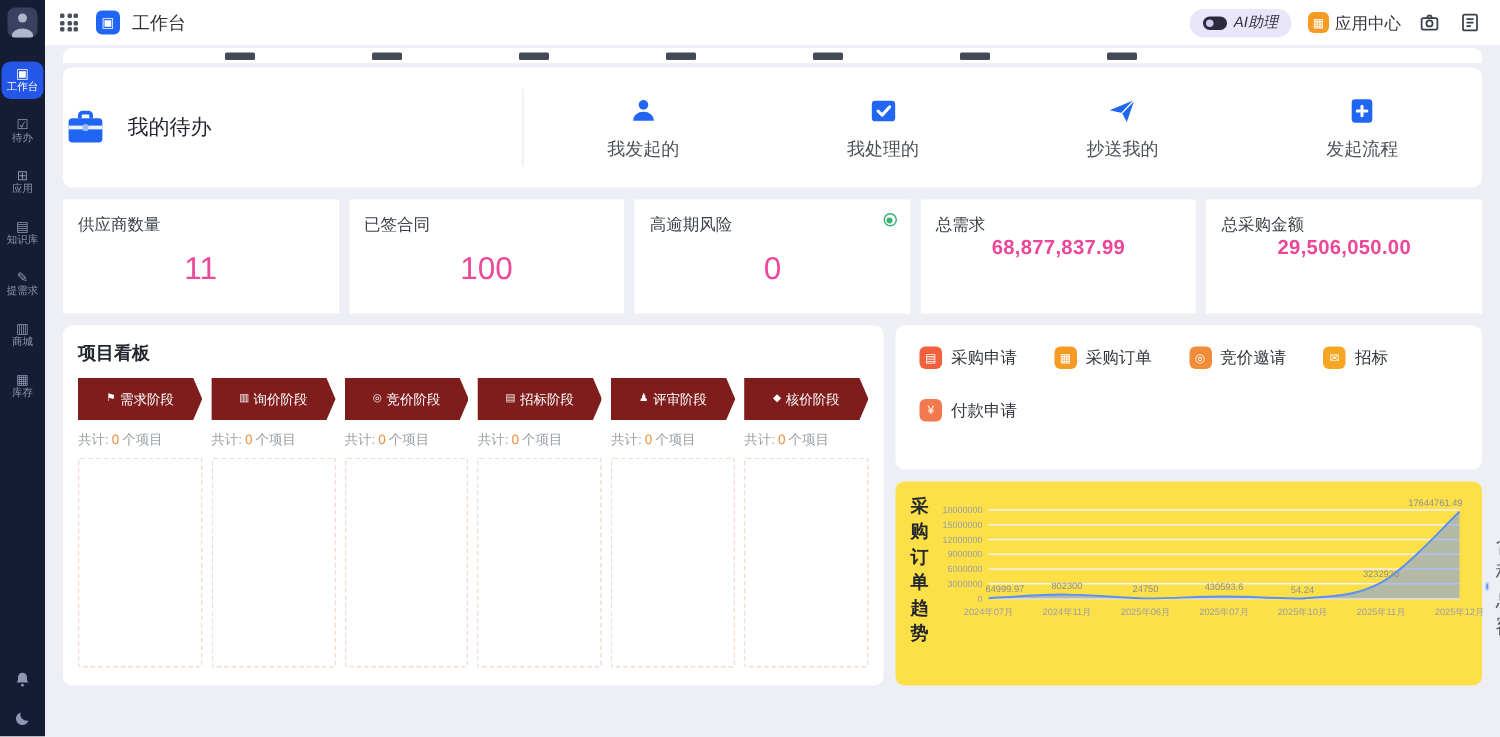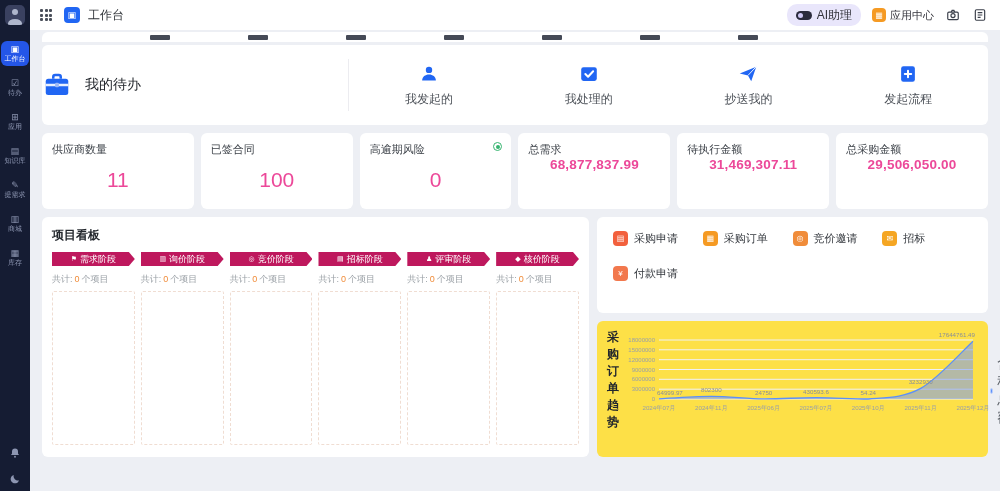--- a/index.html
+++ b/index.html
@@ -28,56 +28,56 @@
   .topbar{height:30px;background:#fff;display:flex;align-items:center;padding:0 12px 0 10px;gap:8px;flex-shrink:0}
   .grid-icon{display:grid;grid-template-columns:repeat(3,3px);gap:1.5px;cursor:pointer}
   .grid-icon i{width:3px;height:3px;background:#4a4f5a;border-radius:1px}
   .app-badge{width:16px;height:16px;border-radius:4px;background:#2166f3;color:#fff;font-size:9px;
     display:flex;align-items:center;justify-content:center;margin-left:4px}
   .tb-title{font-size:12px;color:#2f3338}
   .tb-right{margin-left:auto;display:flex;align-items:center;gap:11px}
   .ai-pill{display:flex;align-items:center;gap:5px;background:#e9e6fb;border-radius:10px;padding:2.5px 9px;cursor:pointer}
   .ai-toggle{width:16px;height:9px;background:#2b2b3d;border-radius:5px;position:relative}
   .ai-toggle::after{content:"";position:absolute;left:2px;top:2px;width:5px;height:5px;border-radius:50%;background:#cfc8f5}
-  .ai-text{font-size:12px;color:#34343c}
+  .ai-text{font-size:10px;font-style:italic;color:#34343c}
   .appcenter{display:flex;align-items:center;gap:4px;font-size:11px;color:#34343c;cursor:pointer}
   .ac-icon{width:14px;height:14px;border-radius:4px;background:#f59a23;color:#fff;font-size:8px;
     display:flex;align-items:center;justify-content:center}
   .tb-icon{width:16px;height:16px;display:flex;align-items:center;justify-content:center;cursor:pointer;line-height:0}
 
   
   .content{flex:1;background:#edeff4;padding:2px 12px 0;overflow:hidden;display:flex;flex-direction:column}
   .clipped-row{height:10px;background:#fff;border-radius:6px 6px 0 0;display:flex;align-items:flex-end;
     padding:0 0 2px 108px;gap:78px;overflow:hidden;flex-shrink:0}
   .clip-dash{width:20px;height:5px;background:#454a56;border-radius:1px;flex-shrink:0}
 
   .quick-card{background:#fff;border-radius:6px;height:80px;margin-top:3px;display:flex;align-items:center;flex-shrink:0}
   .qc-left{width:306px;display:flex;align-items:center;justify-content:flex-start;gap:13px;cursor:pointer;flex-shrink:0}
   .qc-left-label{font-size:14px;color:#23272d}
   .qc-divider{width:1px;height:52px;background:#ececf0;flex-shrink:0}
   .qc-items{flex:1;display:flex}
   .qc-item{flex:1;display:flex;flex-direction:column;align-items:center;gap:6px;cursor:pointer;font-size:12px;color:#4c5158}
   .qc-item svg,.qc-left svg{display:block}
 
   .stats-row{display:flex;gap:7px;margin-top:8px;flex-shrink:0}
-  .stat-card{background:#fff;border-radius:6px;height:76px;padding:9px 10px;flex:1;position:relative;cursor:pointer;min-width:0}
+  .stat-card{background:#fff;border-radius:0;height:76px;padding:9px 10px;flex:1;position:relative;cursor:pointer;min-width:0}
   .stat-card.wide4{flex:1.16}
   .stat-label{font-size:11px;color:#3d4249;white-space:nowrap}
   .stat-value{text-align:center;color:#ec4899}
   .stat-value.big{font-size:21px;font-weight:500;margin-top:11px}
   .stat-value.med{font-size:13.5px;font-weight:700;letter-spacing:.2px}
   .status-dot{position:absolute;top:9px;right:9px;width:9px;height:9px;border:1.2px solid #35b46f;border-radius:50%}
   .status-dot::after{content:"";position:absolute;inset:1.5px;background:#35b46f;border-radius:50%}
 
   .mid-row{display:flex;gap:8px;margin-top:8px;height:240px;flex-shrink:0}
   .card-title{font-size:12px;font-weight:bold;color:#23272d}
   .kanban-card{width:547px;background:#fff;border-radius:6px;padding:10px 10px 12px;display:flex;flex-direction:column;flex-shrink:0}
   .kanban-cols{display:flex;gap:6px;margin-top:8px;flex:1;min-height:0}
   .kcol{flex:1;display:flex;flex-direction:column;min-width:0}
-  .kbanner{height:14px;background:#be185d;color:#fff;font-size:9px;display:flex;align-items:center;
+  .kbanner{height:28px;background:#7f1d1d;color:#fff;font-size:9px;display:flex;align-items:center;
     justify-content:center;gap:3px;flex-shrink:0;cursor:pointer;white-space:nowrap;
     clip-path:polygon(0 0,calc(100% - 6px) 0,100% 50%,calc(100% - 6px) 100%,0 100%)}
   .kbanner .kicon{font-size:7px;line-height:8px}
   .kcount{font-size:9px;color:#9aa0a6;text-align:left;margin:7px 0 5px;white-space:nowrap}
   .kcount-num{color:#f08c3a;margin:0 2px}
   .kempty{flex:1;border:1px dashed #f0ddd2;border-radius:2px}
 
   .right-col{flex:1;display:flex;flex-direction:column;gap:8px;min-width:0}
   .shortcuts-card{background:#fff;border-radius:6px;padding:14px 16px;height:96px;flex-shrink:0}
   .sc-grid{display:grid;grid-template-columns:repeat(4,1fr);row-gap:20px}
@@ -269,24 +269,20 @@
         <div class="stat-card">
           <div class="stat-label">高逾期风险</div>
           <span class="status-dot"></span>
           <div class="stat-value big">0</div>
         </div>
         <div class="stat-card">
           <div class="stat-label">总需求</div>
           <div class="stat-value med">68,877,837.99</div>
         </div>
         <div class="stat-card">
-          <div class="stat-label">待执行金额</div>
-          <div class="stat-value med">31,469,307.11</div>
-        </div>
-        <div class="stat-card">
           <div class="stat-label">总采购金额</div>
           <div class="stat-value med">29,506,050.00</div>
         </div>
       </div>
 
       <div class="mid-row">
 
         <section class="kanban-card">
           <div class="card-title">项目看板</div>
           <div class="kanban-cols">

